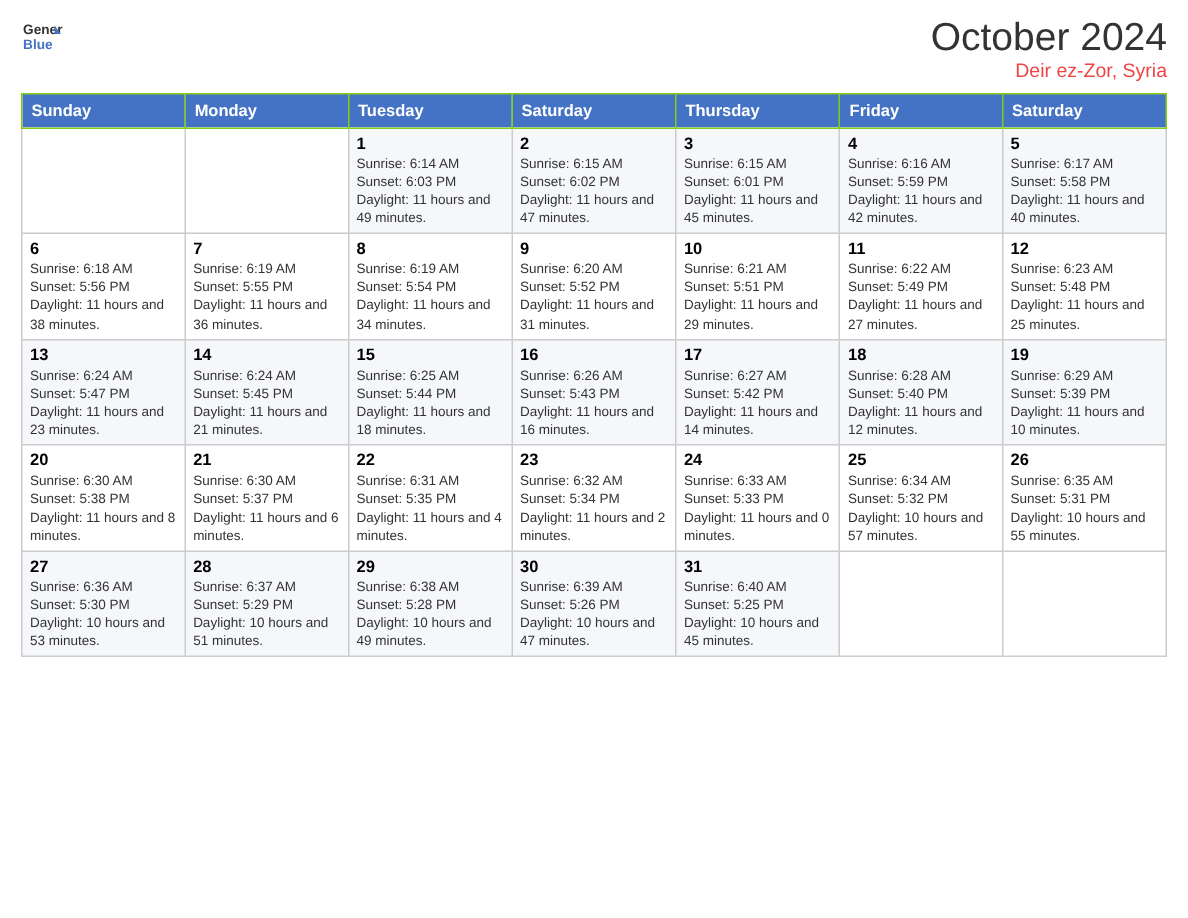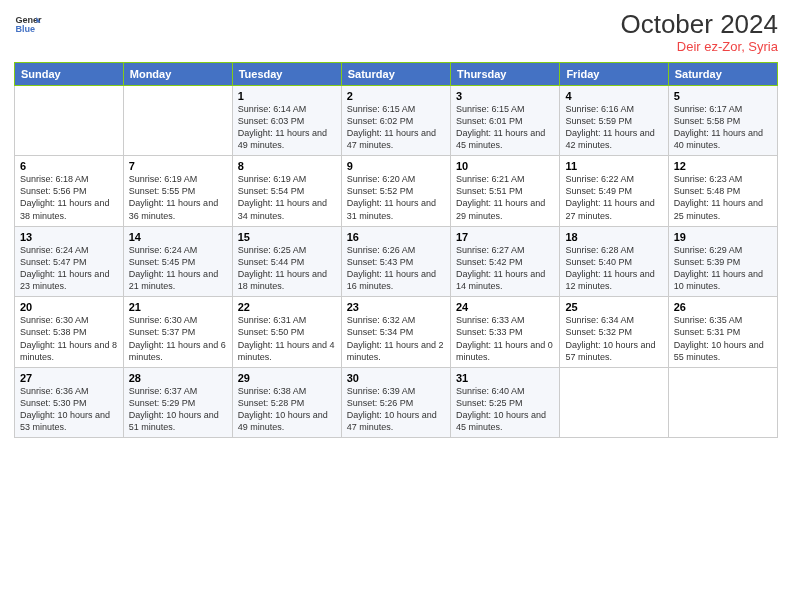--- a/index.html
+++ b/index.html
@@ -183,21 +183,21 @@
 Daylight: 11 hours and 10 minutes.</span></td>
         </tr>
         <tr>
           <td><span class="day-num">20</span><span class="day-detail" style="white-space: pre-line;">Sunrise: 6:30 AM
 Sunset: 5:38 PM
 Daylight: 11 hours and 8 minutes.</span></td>
           <td><span class="day-num">21</span><span class="day-detail" style="white-space: pre-line;">Sunrise: 6:30 AM
 Sunset: 5:37 PM
 Daylight: 11 hours and 6 minutes.</span></td>
           <td><span class="day-num">22</span><span class="day-detail" style="white-space: pre-line;">Sunrise: 6:31 AM
-Sunset: 5:50 PM
+Sunset: 5:35 PM
 Daylight: 11 hours and 4 minutes.</span></td>
           <td><span class="day-num">23</span><span class="day-detail" style="white-space: pre-line;">Sunrise: 6:32 AM
 Sunset: 5:34 PM
 Daylight: 11 hours and 2 minutes.</span></td>
           <td><span class="day-num">24</span><span class="day-detail" style="white-space: pre-line;">Sunrise: 6:33 AM
 Sunset: 5:33 PM
 Daylight: 11 hours and 0 minutes.</span></td>
           <td><span class="day-num">25</span><span class="day-detail" style="white-space: pre-line;">Sunrise: 6:34 AM
 Sunset: 5:32 PM
 Daylight: 10 hours and 57 minutes.</span></td>

